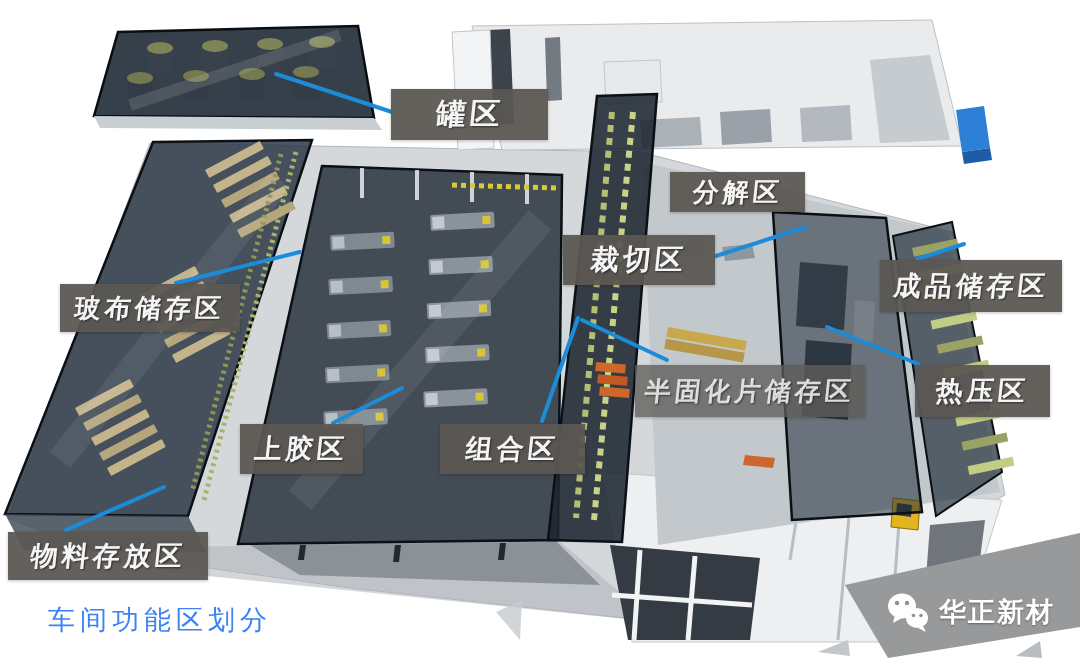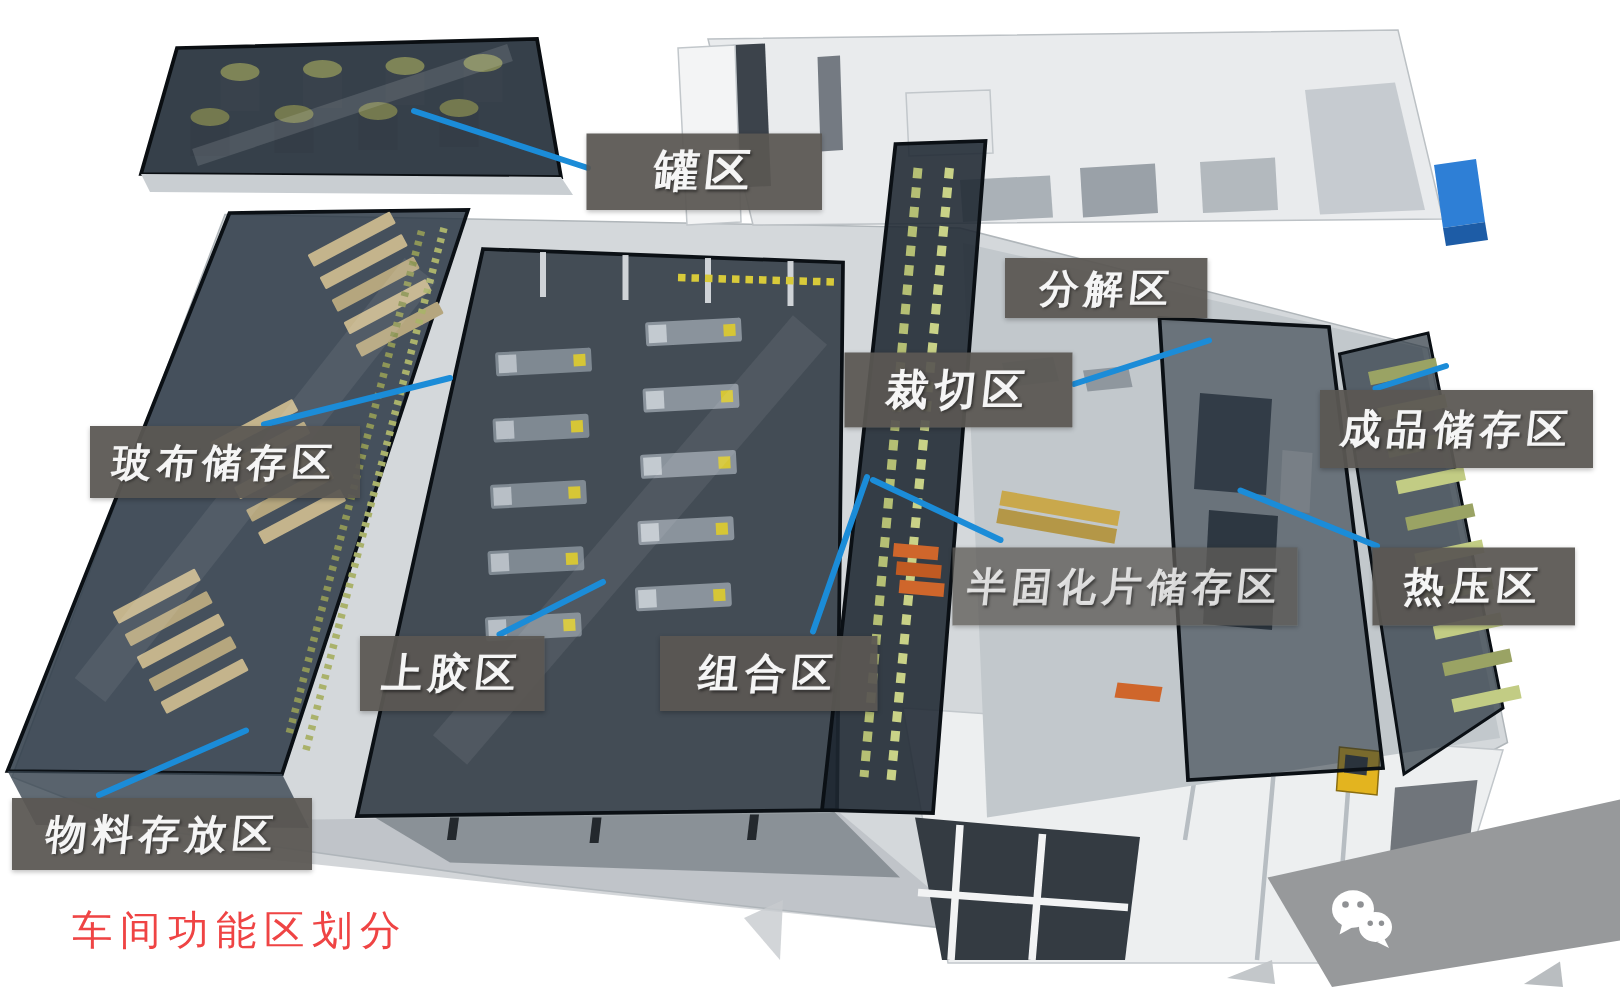--- a/index.html
+++ b/index.html
@@ -13,21 +13,21 @@
     background:rgba(90,87,83,0.94);color:#f5f5f5;font-weight:bold;
     text-align:center;white-space:nowrap;box-shadow:0 1px 3px rgba(0,0,0,0.25);
   }
   .zone-label span{
     display:inline-block;transform:skewX(-6deg);
     text-shadow:1px 1px 2px rgba(0,0,0,0.55), 0 0 1px rgba(255,255,255,0.35);
     letter-spacing:4px;
   }
   .zone-label.faded{background:rgba(95,92,88,0.78);color:rgba(242,242,242,0.85);}
   .caption{
-    position:absolute;left:48px;top:602px;font-size:27px;color:#ef4444;
+    position:absolute;left:48px;top:602px;font-size:27px;color:#3b82f6;
     letter-spacing:5px;font-weight:500;
   }
   .watermark{
     position:absolute;left:885px;top:592px;display:flex;align-items:center;gap:8px;
     color:#ffffff;font-size:27px;font-weight:bold;letter-spacing:2px;
     text-shadow:0 1px 2px rgba(0,0,0,0.35);
   }
 </style>
 </head>
 <body>
@@ -318,15 +318,16 @@
     <svg width="46" height="40" viewBox="0 0 46 40">
       <ellipse cx="17" cy="14" rx="14" ry="12.5" fill="#ffffff"></ellipse>
       <polygon points="10,23 8,31 17,26" fill="#ffffff"></polygon>
       <circle cx="12" cy="11" r="2.2" fill="#8f9194"></circle>
       <circle cx="22" cy="11" r="2.2" fill="#8f9194"></circle>
       <ellipse cx="32" cy="26" rx="11" ry="10" fill="#ffffff"></ellipse>
       <polygon points="38,34 41,40 33,36" fill="#ffffff"></polygon>
       <circle cx="28.5" cy="23.5" r="1.8" fill="#8f9194"></circle>
       <circle cx="36" cy="23.5" r="1.8" fill="#8f9194"></circle>
     </svg>
+    <span>华正新材</span>
   </div>
 
 </div>
 
 </body></html>

